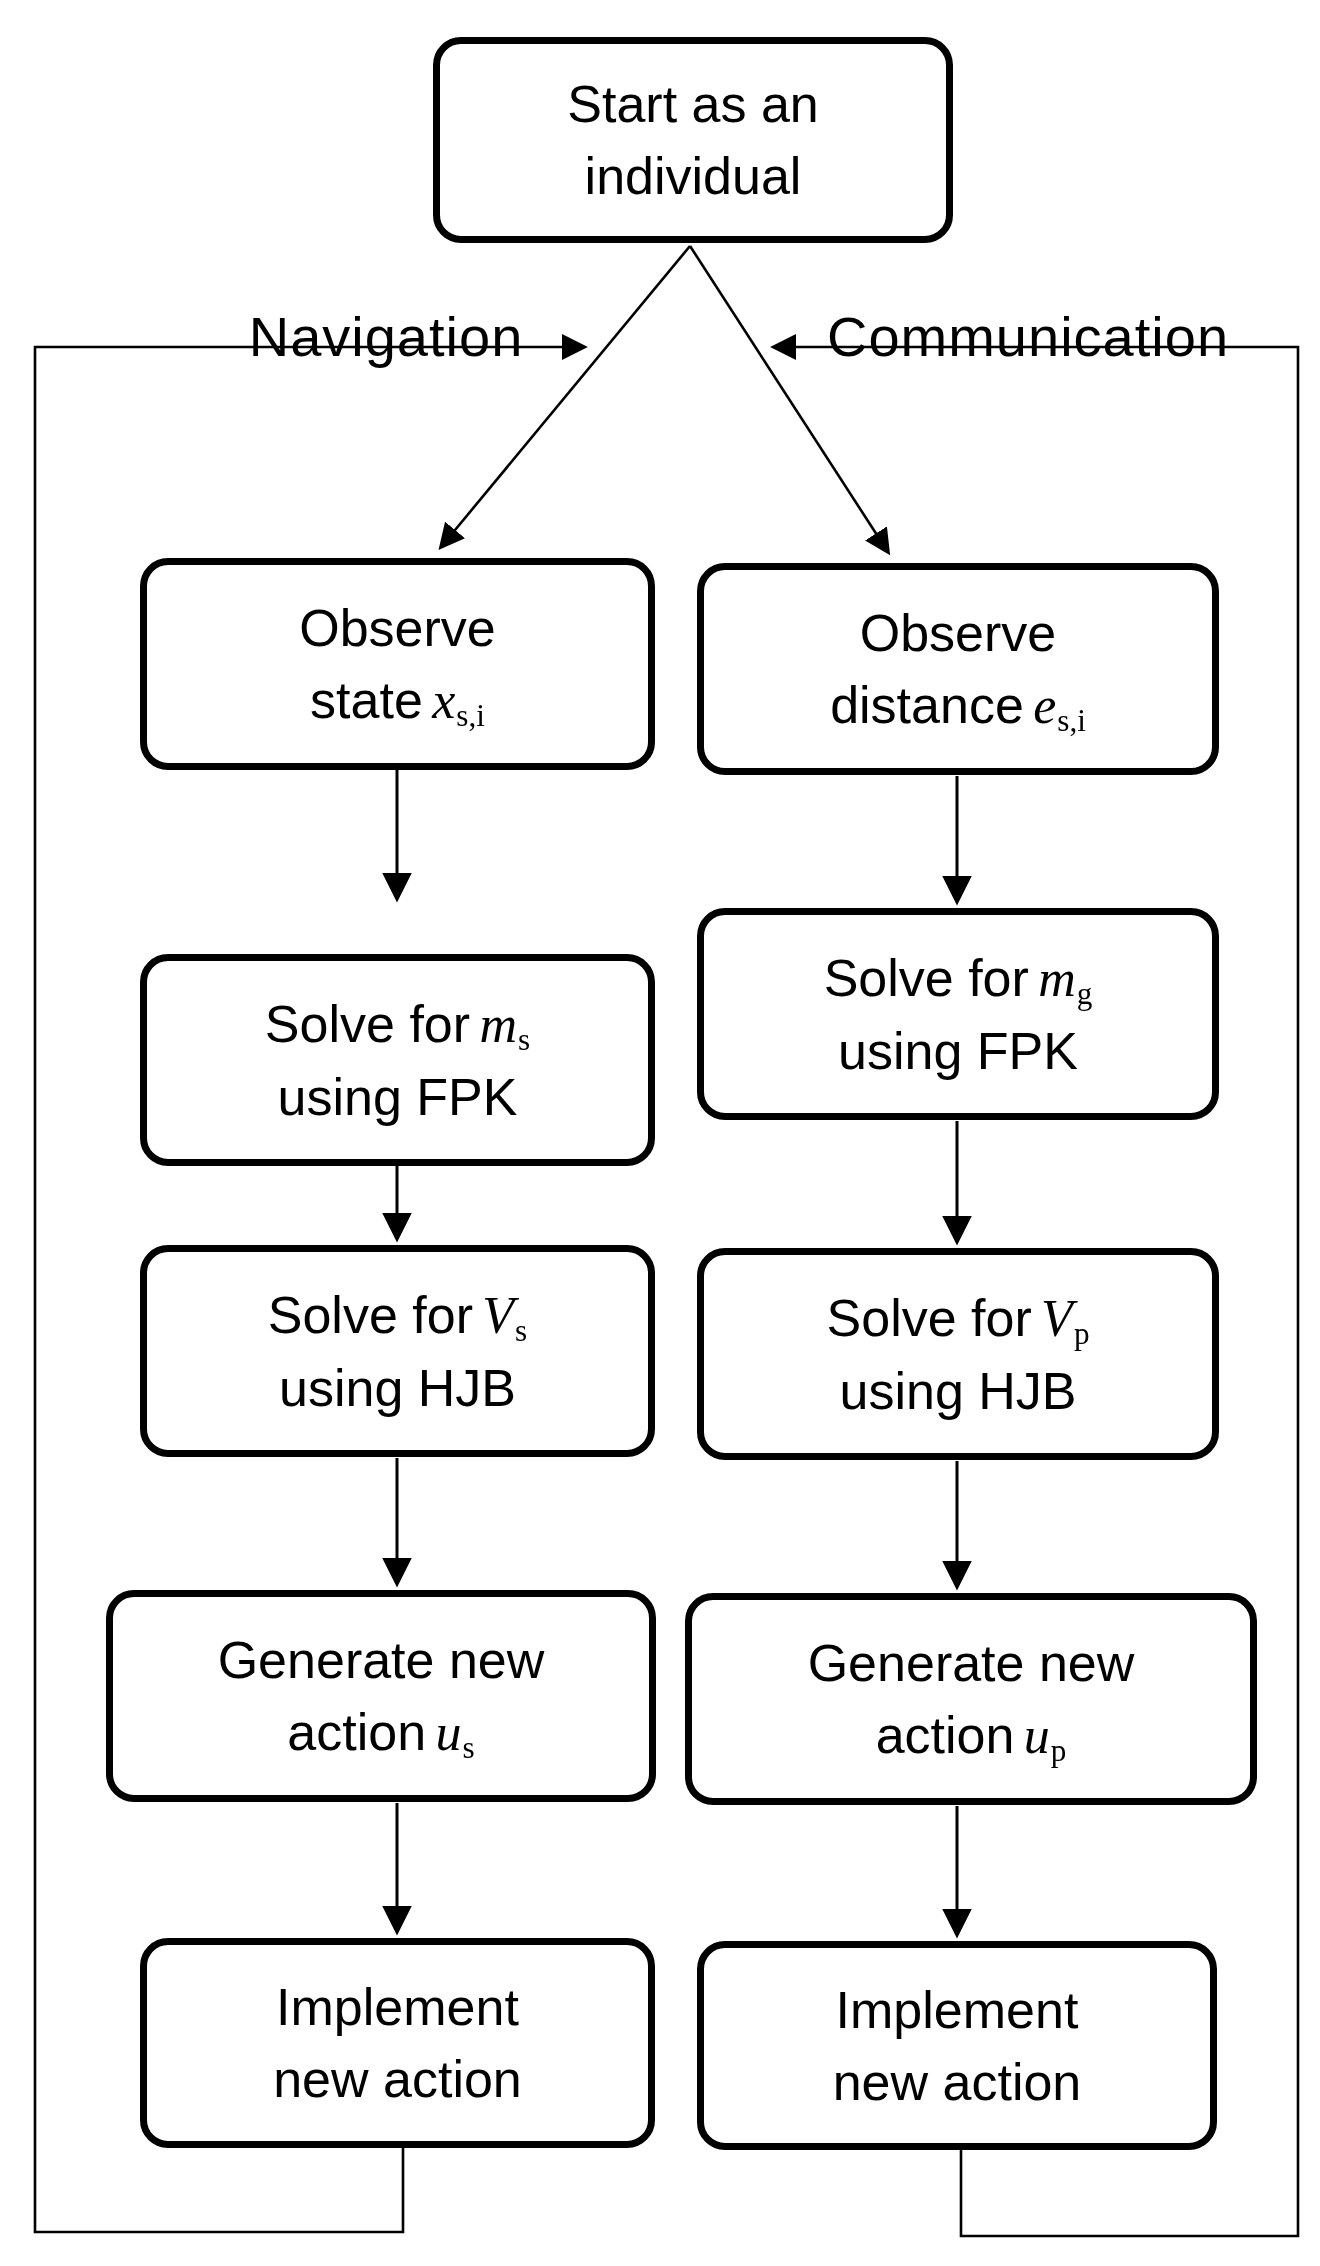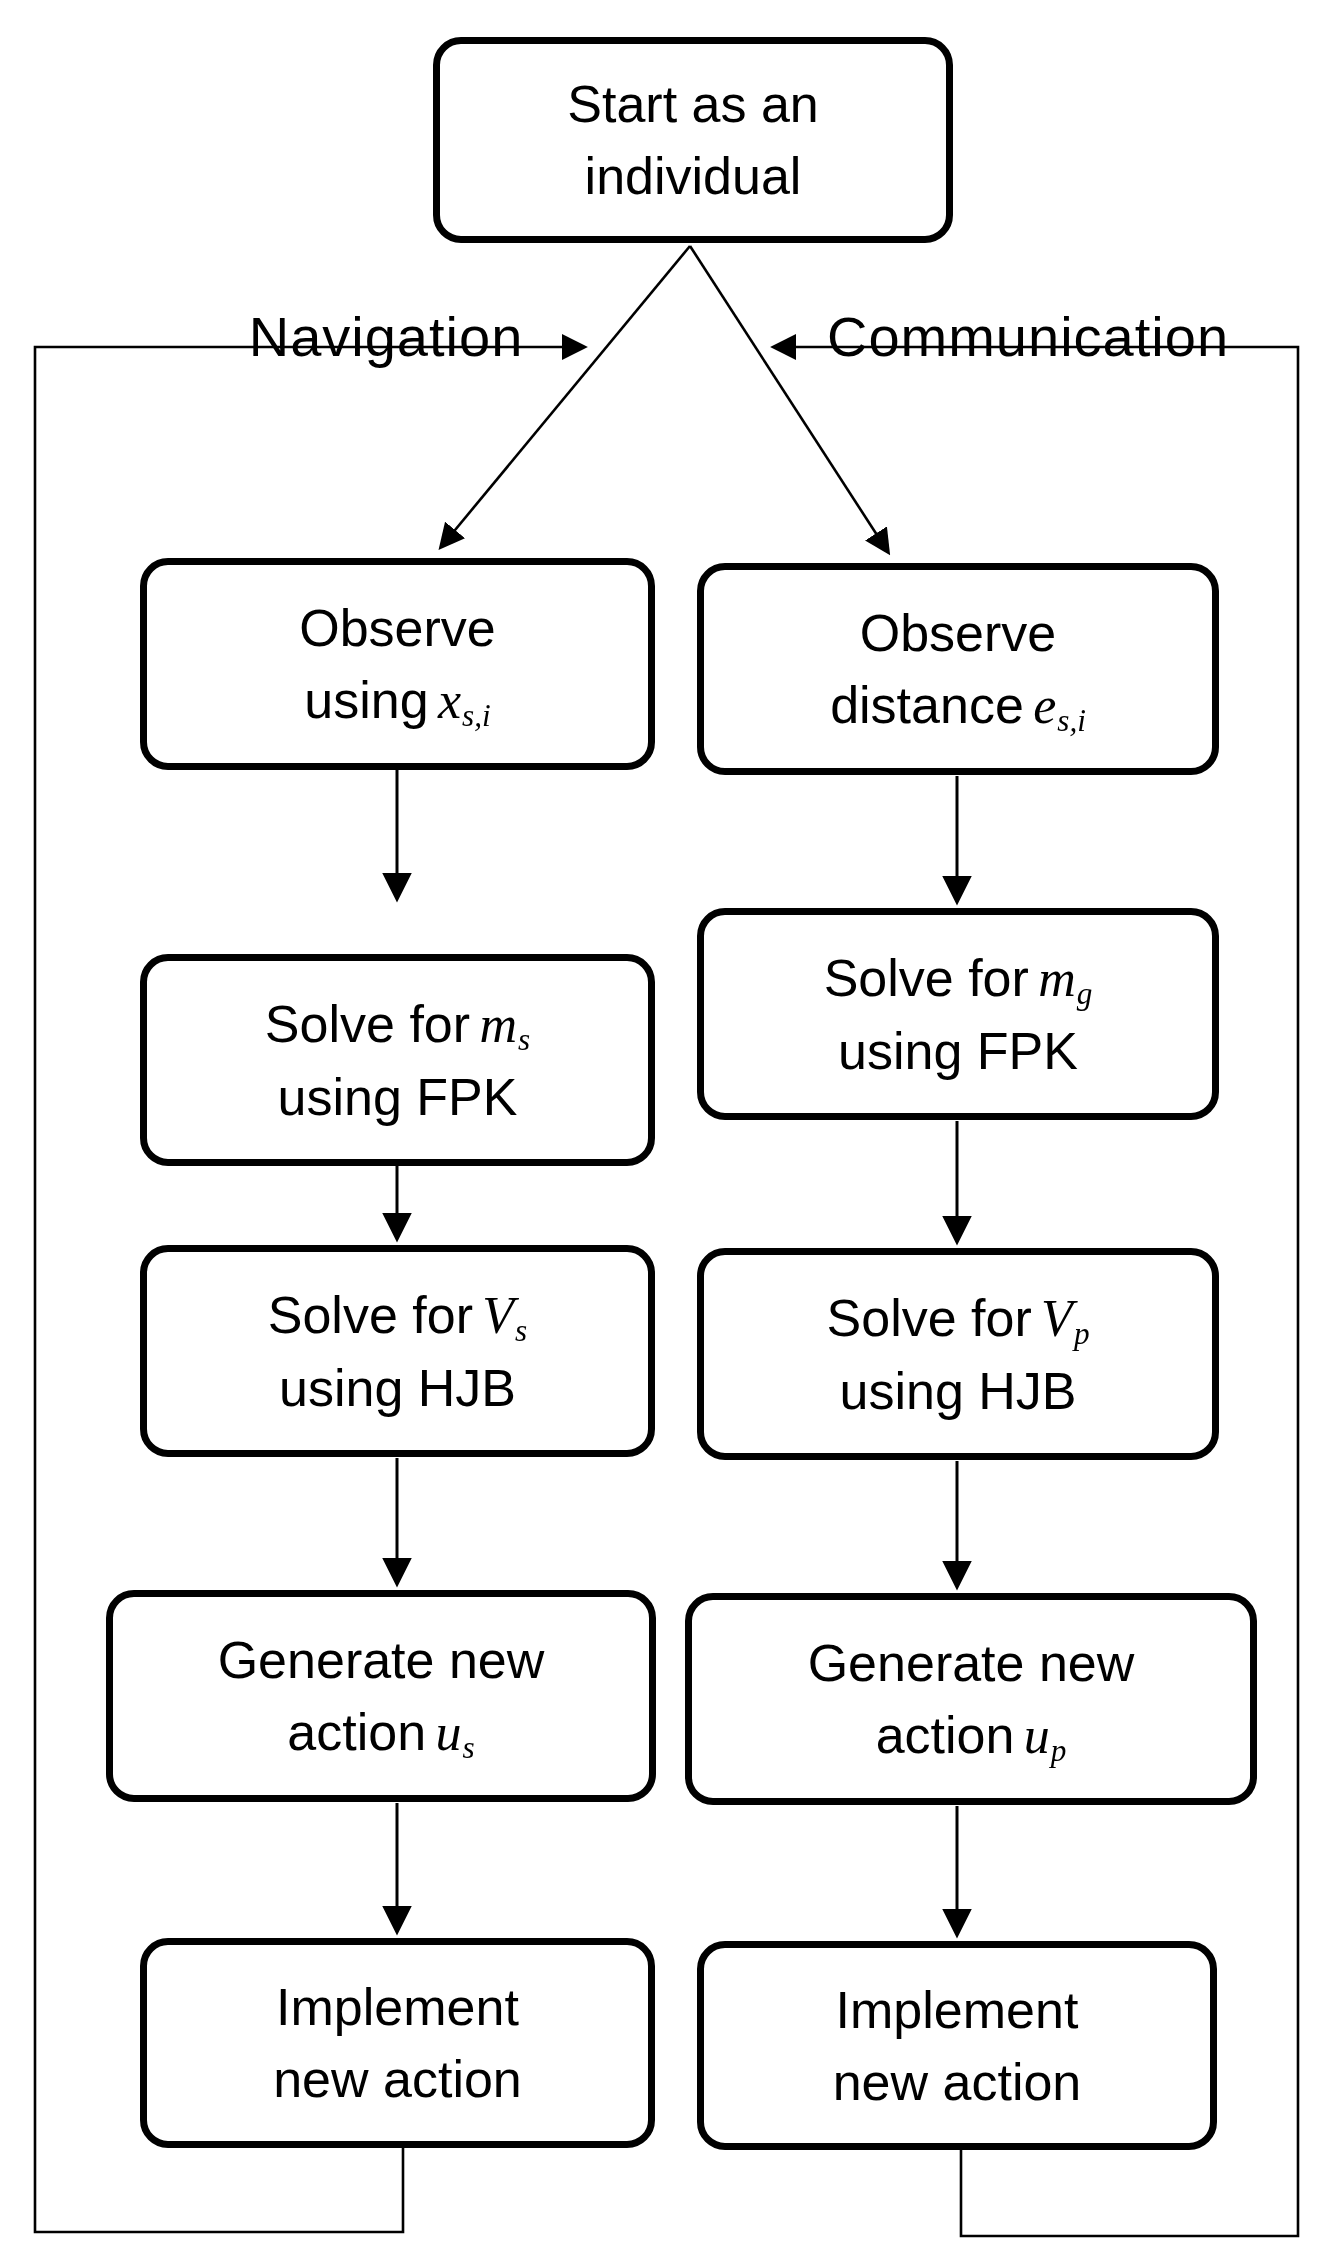--- a/index.html
+++ b/index.html
@@ -42,21 +42,20 @@
     line-height: 72px;
     white-space: nowrap;
   }
   .mvar {
     font-family: "Liberation Serif", "DejaVu Serif", serif;
     font-style: italic;
   }
   .mvar:not(:empty) { margin-left: 0.18em; }
   .msub {
     font-family: "Liberation Serif", "DejaVu Serif", serif;
-    font-style: italic;
     font-size: 0.60em;
     line-height: 0;
     vertical-align: -0.28em;
     margin-left: 1px;
   }
   .mvar:empty, .msub:empty { display: none; }
   .branch-label {
     position: absolute;
     z-index: 2;
     transform: translateX(-50%);
@@ -99,21 +98,21 @@
   <div class="fbox" style="left:433px; top:37px; width:520px; height:206px;">
     <div class="bline"><span>Start as an</span></div>
     <div class="bline"><span>individual</span></div>
   </div>
 
   <div class="branch-label" style="left:386px; top:250px;">Navigation</div>
   <div class="branch-label" style="left:1028px; top:250px;text-align:center;">Communication</div>
 
   <div class="fbox" style="left:140px; top:558px; width:515px; height:212px;">
     <div class="bline"><span>Observe</span></div>
-    <div class="bline"><span>using</span><span class="mvar">x</span><sub class="msub">s,i</sub></div>
+    <div class="bline"><span>state</span><span class="mvar">x</span><sub class="msub">s,i</sub></div>
   </div>
 
   <div class="fbox" style="left:140px; top:954px; width:515px; height:212px;">
     <div class="bline"><span>Solve for</span><span class="mvar">m</span><sub class="msub">s</sub></div>
     <div class="bline"><span>using FPK</span></div>
   </div>
 
   <div class="fbox" style="left:140px; top:1245px; width:515px; height:212px;">
     <div class="bline"><span>Solve for</span><span class="mvar">V</span><sub class="msub">s</sub></div>
     <div class="bline"><span>using HJB</span></div>

